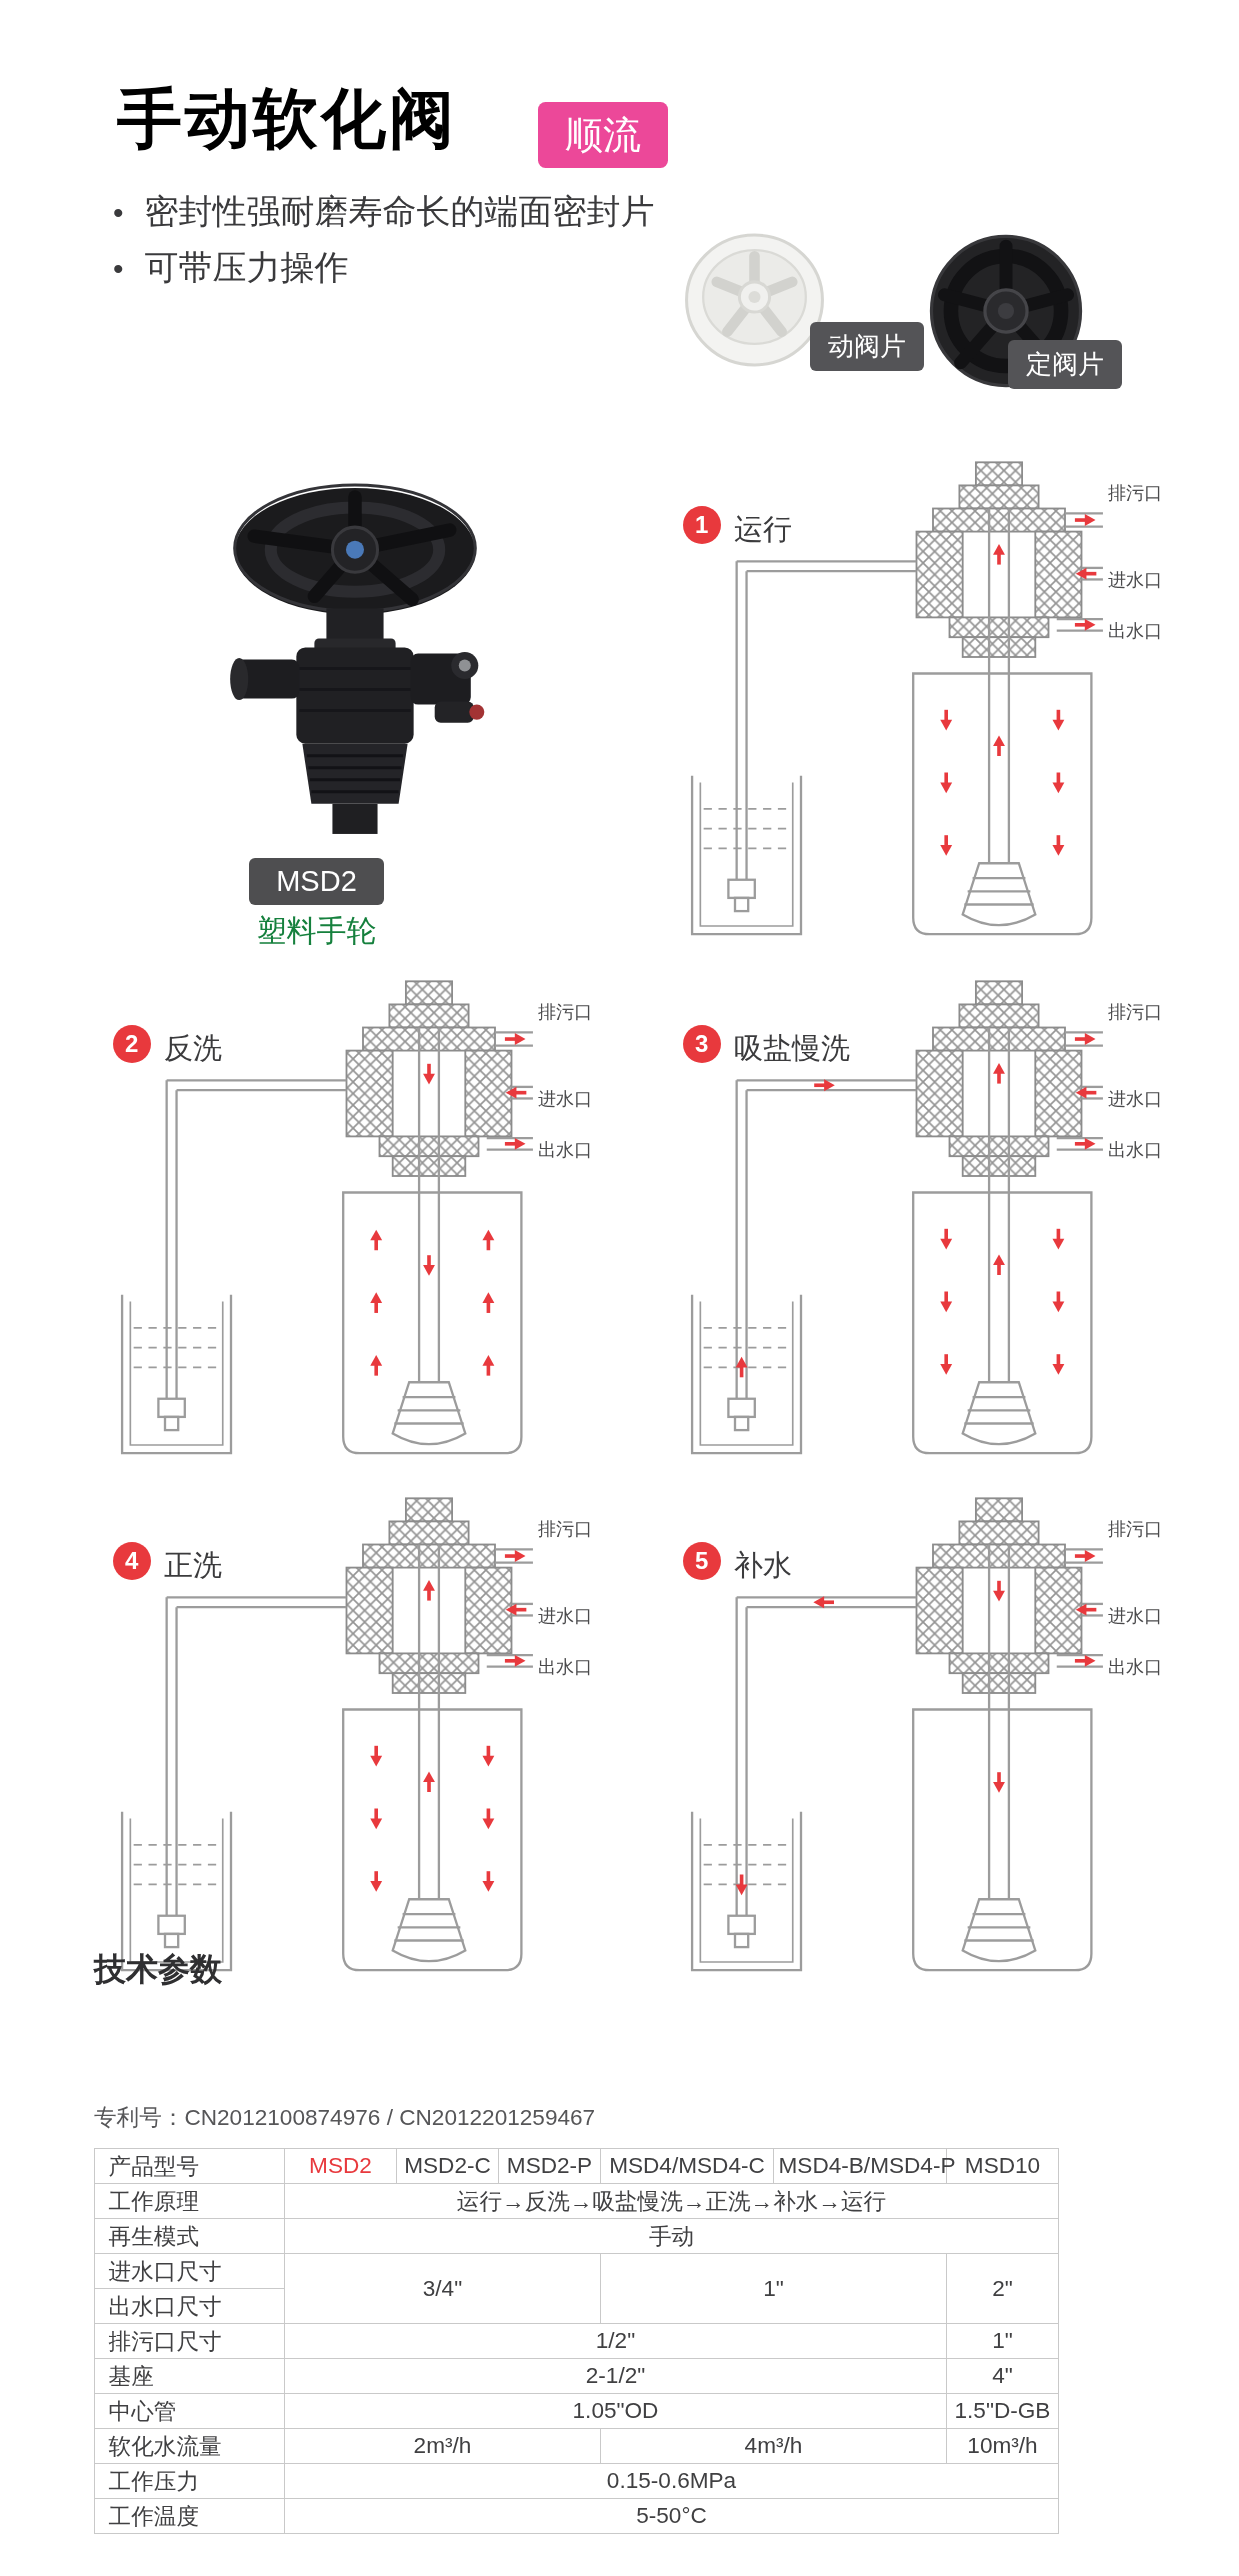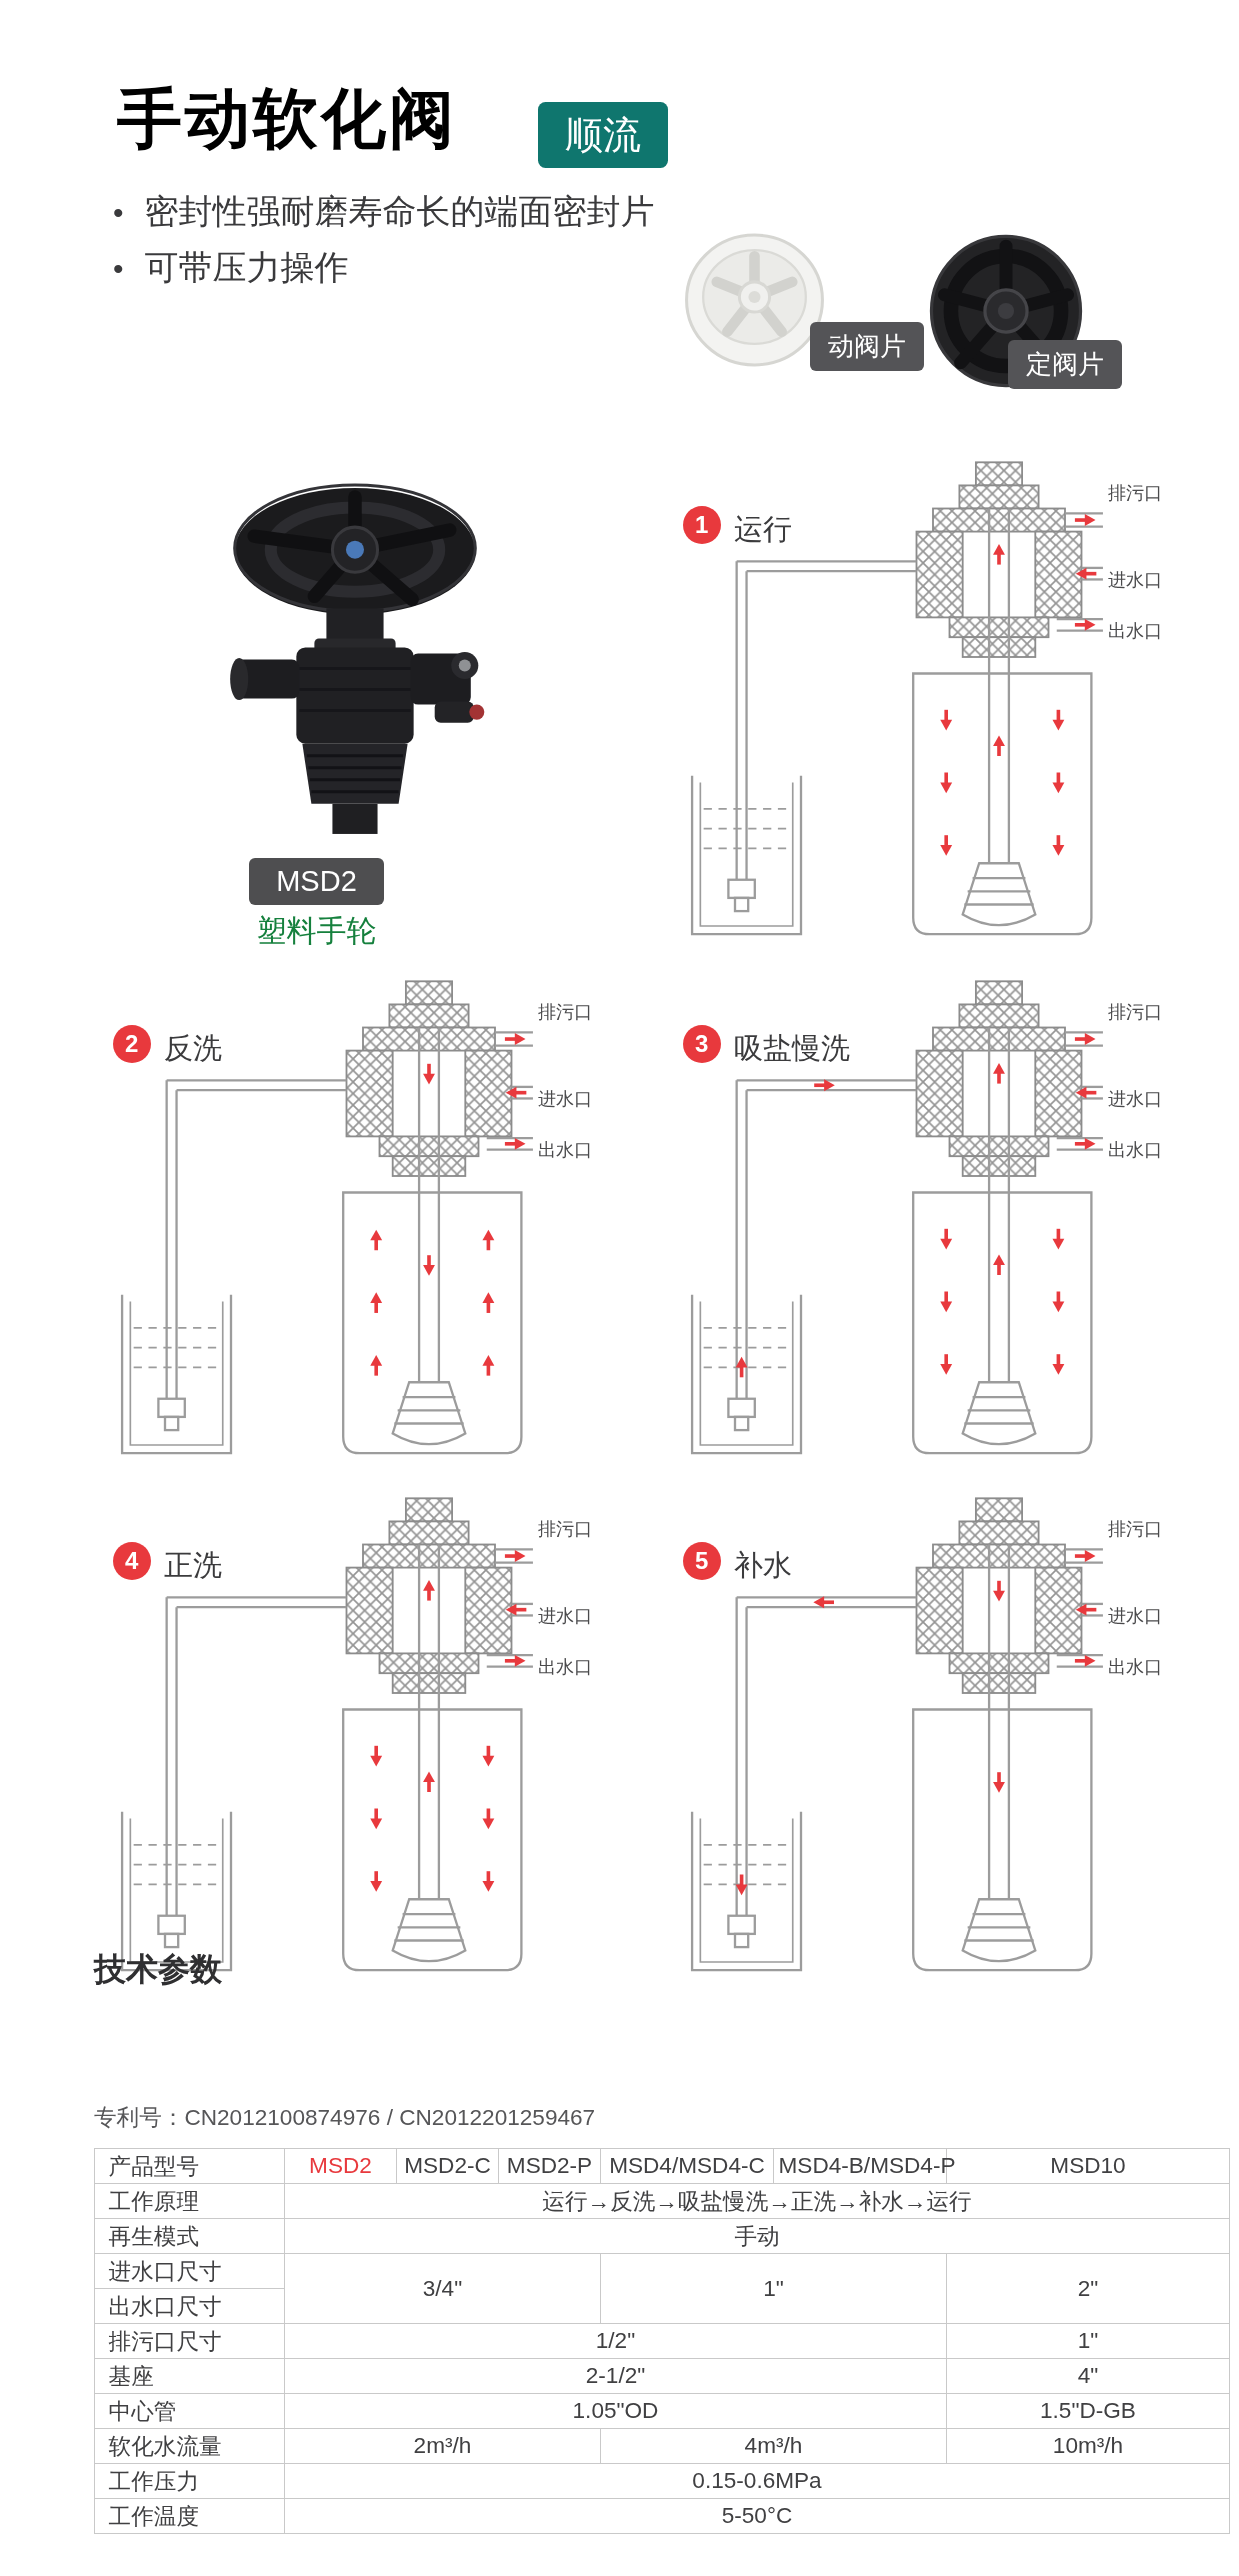--- a/index.html
+++ b/index.html
@@ -6,21 +6,21 @@
   html, body { width:1239px; }
   body {
     height:2576px; position:relative; background:#ffffff;
     font-family:"Liberation Sans","DejaVu Sans",sans-serif; color:#3b3b3d;
     overflow:hidden;
   }
   .abs { position:absolute; }
 
   
   .page-title { left:117px; top:75px; font-size:65px; font-weight:700; letter-spacing:3px; color:#000000; }
-  .flow-badge { left:538px; top:102px; background:#0f766e; color:#fff; font-size:38px;
+  .flow-badge { left:538px; top:102px; background:#ec4899; color:#fff; font-size:38px;
                 padding:7.5px 27px; border-radius:7.5px; font-weight:500; }
   .features { left:113px; top:184px; list-style:none; }
   .features li { font-size:34px; line-height:55px; color:#3a3a3c; white-space:nowrap; }
   .features li::before { content:"•"; margin-right:21px; font-size:30px; color:#3a3a3c; }
 
   
   .disc-badge { background:#545457; color:#fff; font-size:26px; padding:6.8px 18px; border-radius:6px; white-space:nowrap; }
   .product-label { width:215px; text-align:center; }
   .model-badge { display:inline-block; background:#4e4e50; color:#fff; font-size:29px;
                  padding:6.8px 27px; border-radius:6px; }
@@ -282,21 +282,21 @@
       <use href="#brine-down"></use>
     <text class="plabel" x="266" y="24">排污口</text>
     <text class="plabel" x="266" y="77">进水口</text>
     <text class="plabel" x="266" y="108">出水口</text>
   </svg>
 </section>
 
 <h2 class="abs specs-heading">技术参数</h2>
 <div class="abs patent-line">专利号：CN2012100874976 / CN2012201259467</div>
 
-<table class="specs abs" style="left:94px; top:2148px; width:1136px;">
+<table class="specs abs" style="left:94px; top:2148px; width:965px;">
   <colgroup>
     <col style="width:190px">
       <col style="width:112px">
       <col style="width:102px">
     <col style="width:102px">
       <col style="width:173px">
       <col style="width:173px">
       <col>
   </colgroup>
   <tbody>

